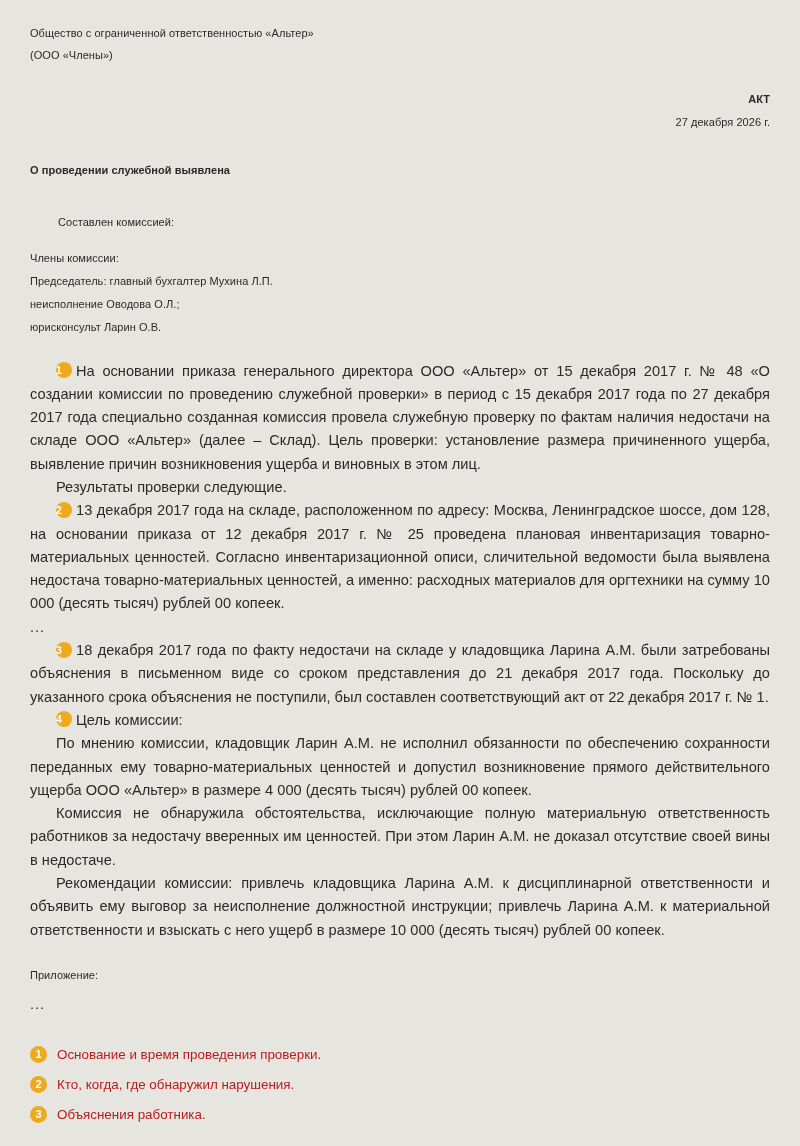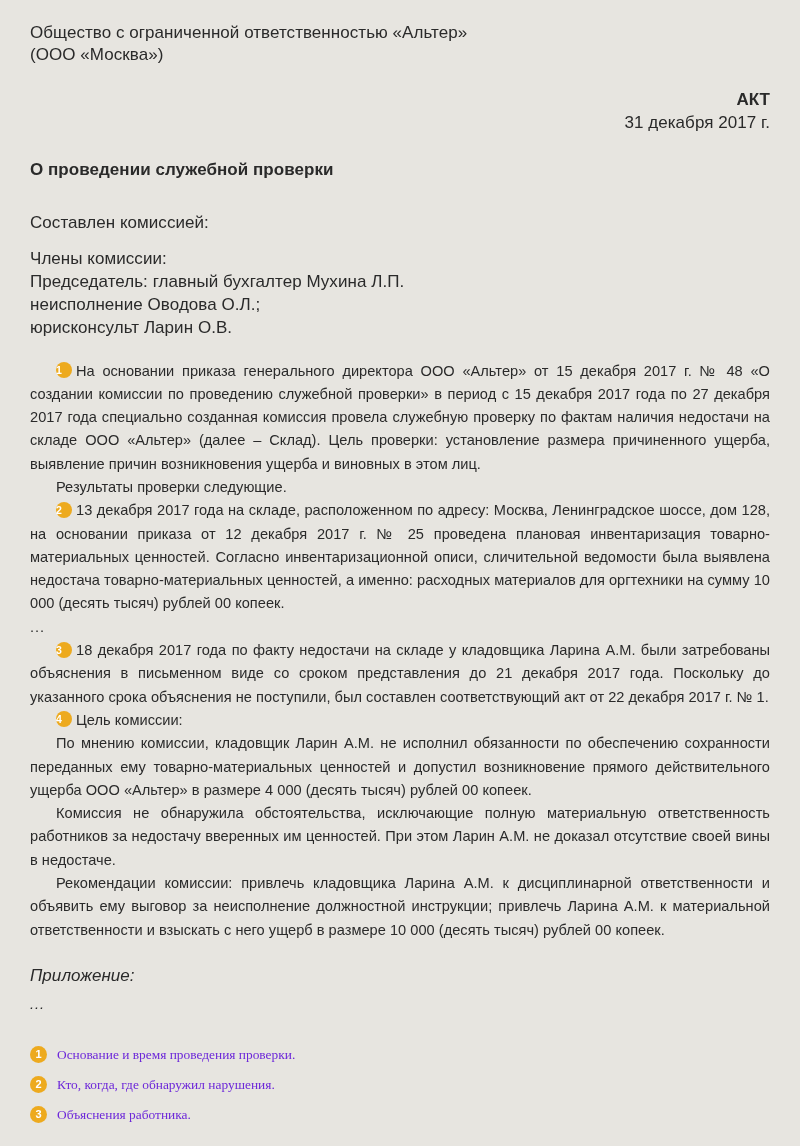--- a/index.html
+++ b/index.html
@@ -19,21 +19,21 @@
   .page {
     position: relative;
     width: 800px;
     height: 1146px;
     box-sizing: border-box;
     padding: 0 30px;
   }
 
   
   .line {
-    font-size: 17px;
+    font-size: 11px;
     line-height: 22.5px;
     letter-spacing: 0.05px;
   }
   .bold {
     font-weight: bold;
   }
 
   .org-block {
     padding-top: 22px;
   }
@@ -47,20 +47,21 @@
 
   .subject-block {
     padding-top: 25px;
   }
 
   .commission-block {
     padding-top: 29px;
   }
   .commission-intro {
     margin-bottom: 13px;
+    margin-left: 28px;
   }
   .commission-block .line { line-height: 23px; }
 
   
   .body-block {
     padding-top: 21px;
   }
 
   .para {
     font-size: 14.6px;
@@ -106,21 +107,20 @@
     font-family: "Liberation Sans", "DejaVu Sans", sans-serif;
   }
   .badge-pad {
     display: inline-block;
     width: 26px;
   }
 
   
   .appendix-block {
     padding-top: 22px;
-    font-style: italic;
   }
   .appendix-block .line { line-height: 23px; }
   .appendix-block .ellipsis { margin-top: 6px; }
 
   
   .legend {
     padding-top: 30px;
   }
   .legend-item {
     display: flex;
@@ -137,41 +137,40 @@
     background: #edaa1e;
     color: #ffffff;
     font-size: 11px;
     font-weight: bold;
     text-align: center;
     margin-right: 10px;
   }
   .legend-text {
     font-size: 13.4px;
     line-height: 17px;
-    color: #6d28d9;
-    font-family: Liberation Serif, serif;
+    color: #b91c1c;
   }
 </style>
 </head>
 <body>
 
 <div class="page">
 
   <div class="org-block">
     <div class="line">Общество с ограниченной ответственностью «Альтер»</div>
-    <div class="line">(ООО «Москва»)</div>
+    <div class="line">(ООО «Члены»)</div>
   </div>
 
   <div class="act-block">
     <div class="line bold">АКТ</div>
-    <div class="line">31 декабря 2017 г.</div>
+    <div class="line">27 декабря 2026 г.</div>
   </div>
 
   <div class="subject-block">
-    <div class="line bold">О проведении служебной проверки</div>
+    <div class="line bold">О проведении служебной выявлена</div>
   </div>
 
   <div class="commission-block">
     <div class="line commission-intro">Составлен комиссией:</div>
     <div class="line">Члены комиссии:</div>
     <div class="line">Председатель: главный бухгалтер Мухина Л.П.</div>
     <div class="line">неисполнение Оводова О.Л.;</div>
     <div class="line">юрисконсульт Ларин О.В.</div>
   </div>
 

